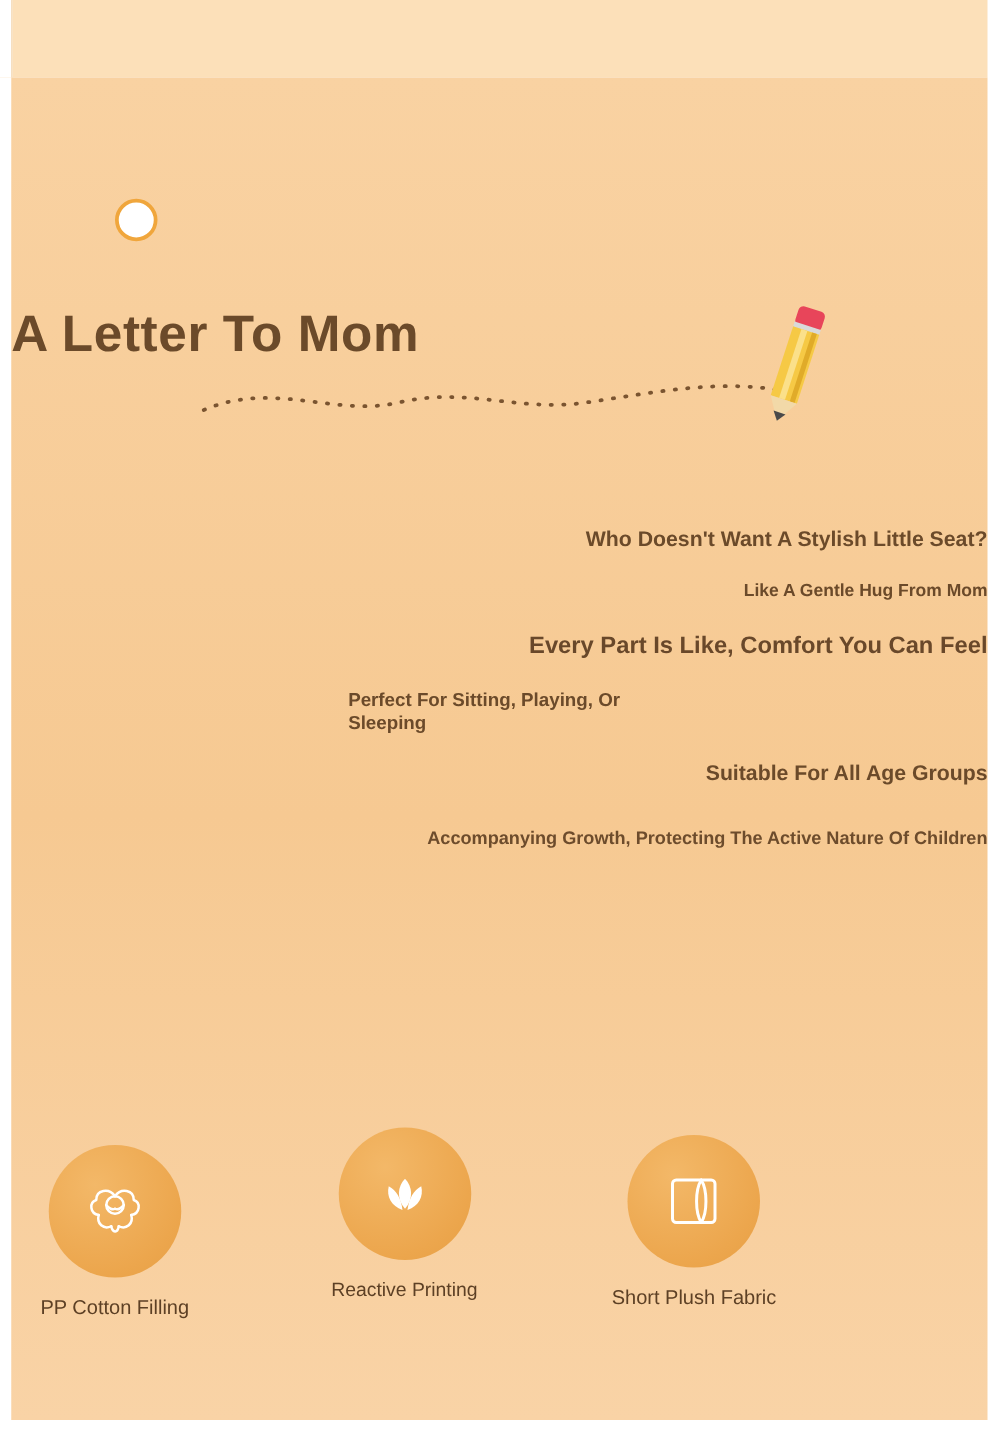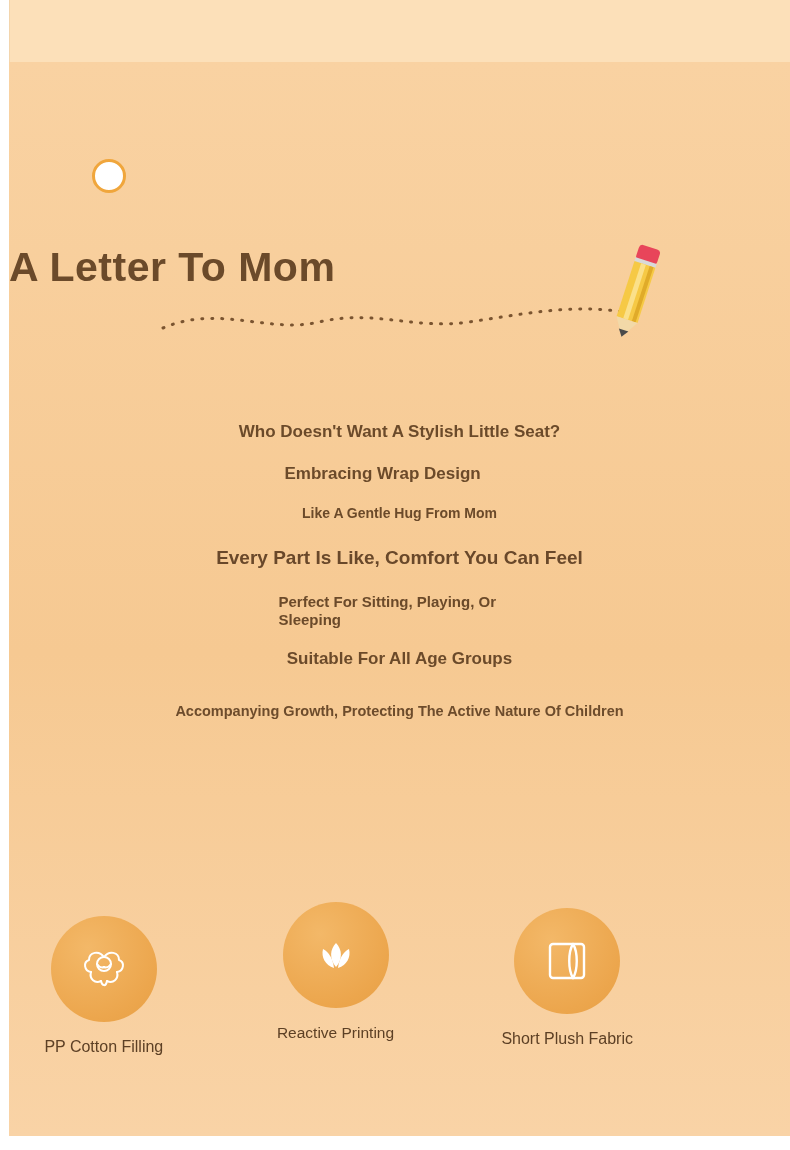--- a/index.html
+++ b/index.html
@@ -105,21 +105,21 @@
   }
 
   
   .copy {
     position: absolute;
     left: 0;
     top: 360px;
     width: 781px;
   }
   .line {
-    text-align: center;
+    text-align: right;
     color: #6b4a2a;
     margin: 0;
   }
   .l1 { font-size: 17px; font-weight: bold; margin-bottom: 22px; }
   .l2 {
     font-size: 17px; font-weight: bold; line-height: 1.22;
     width: 250px; margin: 0 auto 20px auto; text-align: left;
     padding-left: 20px;
   }
   .l3 { font-size: 14px; font-weight: bold; margin-bottom: 26px; }
@@ -128,21 +128,21 @@
     font-size: 15px; font-weight: bold; line-height: 1.22;
     width: 260px; margin: 0 auto 20px auto; text-align: left;
     padding-left: 18px;
   }
   .l6 { font-size: 17px; font-weight: bold; margin-bottom: 34px; }
   .l7 { font-size: 14.5px; font-weight: bold; color: #6d4c2c; }
 
   
   .features {
     position: absolute;
-    left: 12px;
+    left: 0;
     top: 848px;
     width: 629px;
     display: flex;
     justify-content: flex-start;
     align-items: flex-start;
     gap: 66px;
   }
   .feature {
     width: 175px;
     text-align: center;
@@ -198,21 +198,20 @@
         <rect x="24" y="26" width="22" height="58" fill="#f6c945"></rect>
         <rect x="31" y="26" width="5" height="58" fill="#fbe08a"></rect>
         <rect x="40" y="26" width="4" height="58" fill="#e0ab29"></rect>
         <polygon points="24,84 46,84 35,102" fill="#f2d9a8"></polygon>
         <polygon points="30,95 40,95 35,102" fill="#4a4a4a"></polygon>
       </g>
     </svg>
 
     <div class="copy">
       <p class="line l1">Who Doesn't Want A Stylish Little Seat?</p>
-      <p class="line l2">Embracing Wrap Design</p>
       <p class="line l3">Like A Gentle Hug From Mom</p>
       <p class="line l4">Every Part Is Like, Comfort You Can Feel</p>
       <p class="line l5">Perfect For Sitting, Playing, Or Sleeping</p>
       <p class="line l6">Suitable For All Age Groups</p>
       <p class="line l7">Accompanying Growth, Protecting The Active Nature Of Children</p>
     </div>
 
     <div class="features">
 
       <div class="feature f1">

